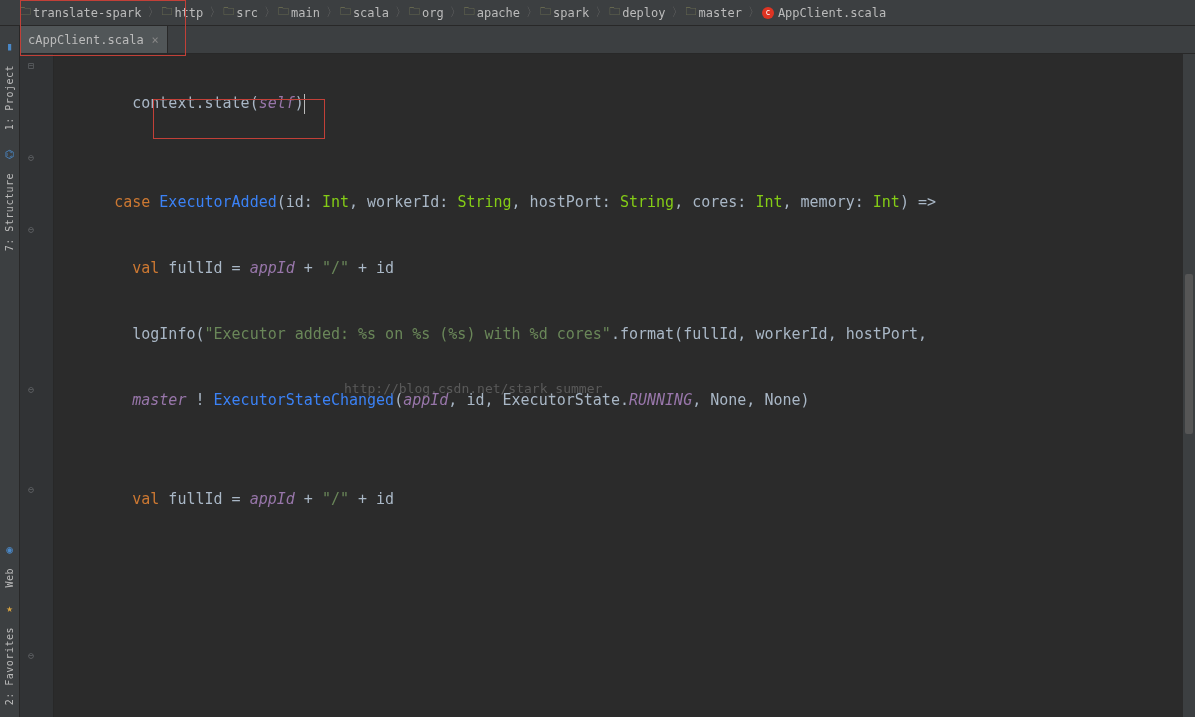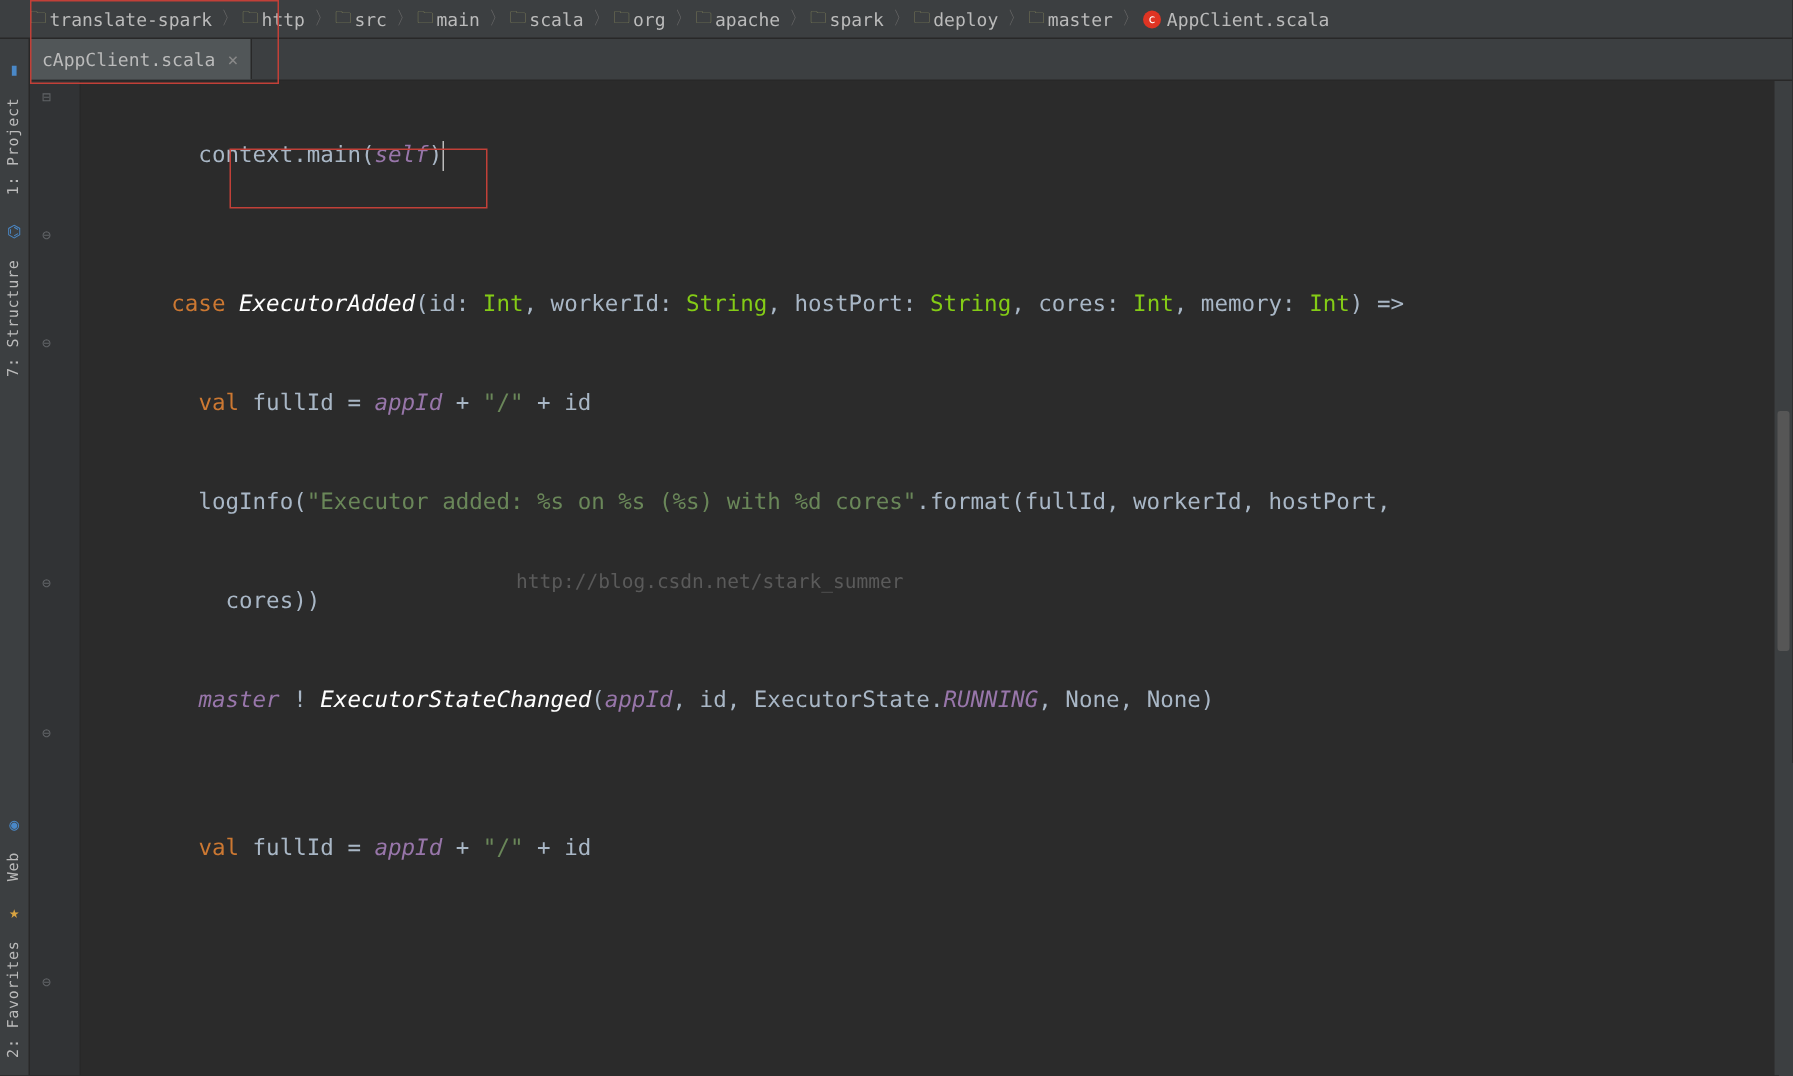--- a/index.html
+++ b/index.html
@@ -126,21 +126,21 @@
     line-height: 33px;
     white-space: pre;
     position: relative;
     color: #a9b7c6;
   }
   .kw { color: #cc7832; }
   .type { color: #84cc16; }
   .str { color: #6a8759; }
   .field { color: #9876aa; font-style: italic; }
   .const { color: #9876aa; font-style: italic; margin-top: 40px; }
-  .caseclass { font-style: italic; color: #ffffff; }
+  .caseclass { color: #3b82f6; }
   .caret {
     display: inline-block;
     width: 1px;
     height: 20px;
     background: #bbbbbb;
     vertical-align: middle;
   }
   .hl-red {
     position: absolute;
     border: 1px solid #c24038;
@@ -248,26 +248,25 @@
 <div class="editor-area">
   <div class="gutter">
     <span class="fold-marker" style="top:6px">⊟</span>
     <span class="fold-marker" style="top:98px">⊖</span>
     <span class="fold-marker" style="top:170px">⊖</span>
     <span class="fold-marker" style="top:330px">⊖</span>
     <span class="fold-marker" style="top:430px">⊖</span>
     <span class="fold-marker" style="top:596px">⊖</span>
   </div>
   <div class="code">
-<div><span>        context.main(</span><span class="field">self</span><span>)</span><span class="caret"></span></div>
+<div><span>        context.state(</span><span class="field">self</span><span>)</span><span class="caret"></span></div>
 <div></div>
 <div>      <span class="kw">case</span> <span class="caseclass">ExecutorAdded</span><span>(id: </span><span class="type">Int</span><span>, workerId: </span><span class="type">String</span><span>, hostPort: </span><span class="type">String</span><span>, cores: </span><span class="type">Int</span><span>, memory: </span><span class="type">Int</span><span>) =&gt;</span></div>
 <div>        <span class="kw">val</span><span> fullId = </span><span class="field">appId</span><span> + </span><span class="str">"/"</span><span> + id</span></div>
 <div><span>        logInfo(</span><span class="str">"Executor added: %s on %s (%s) with %d cores"</span><span>.format(fullId, workerId, hostPort,</span></div>
-<div><span>          cores))</span></div>
 <div>        <span class="field">master</span><span> ! </span><span class="caseclass">ExecutorStateChanged</span><span>(</span><span class="field">appId</span><span>, id, ExecutorState.</span><span class="const">RUNNING</span><span>, None, None)</span></div>
 <div></div>
 <div>        <span class="kw">val</span><span> fullId = </span><span class="field">appId</span><span> + </span><span class="str">"/"</span><span> + id</span></div>
 
 
 
 
 
 <div></div>
 

